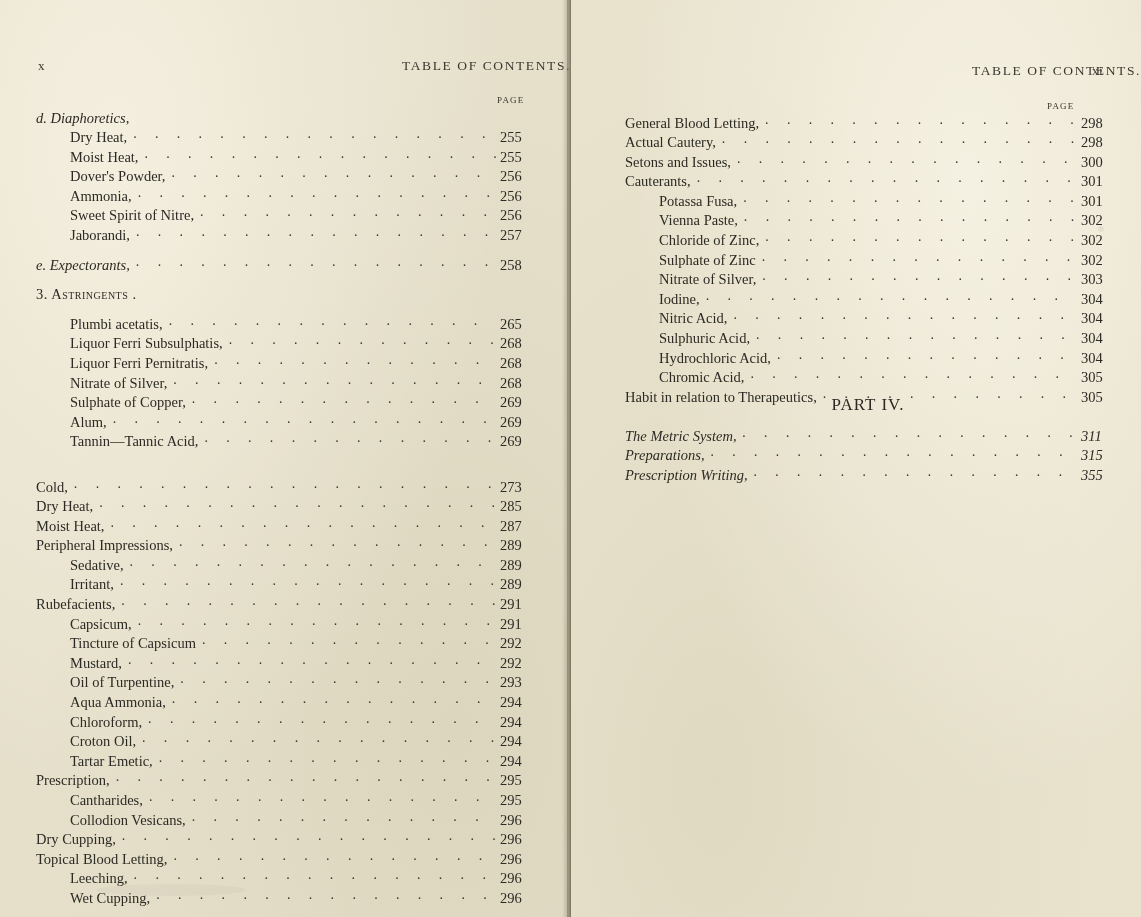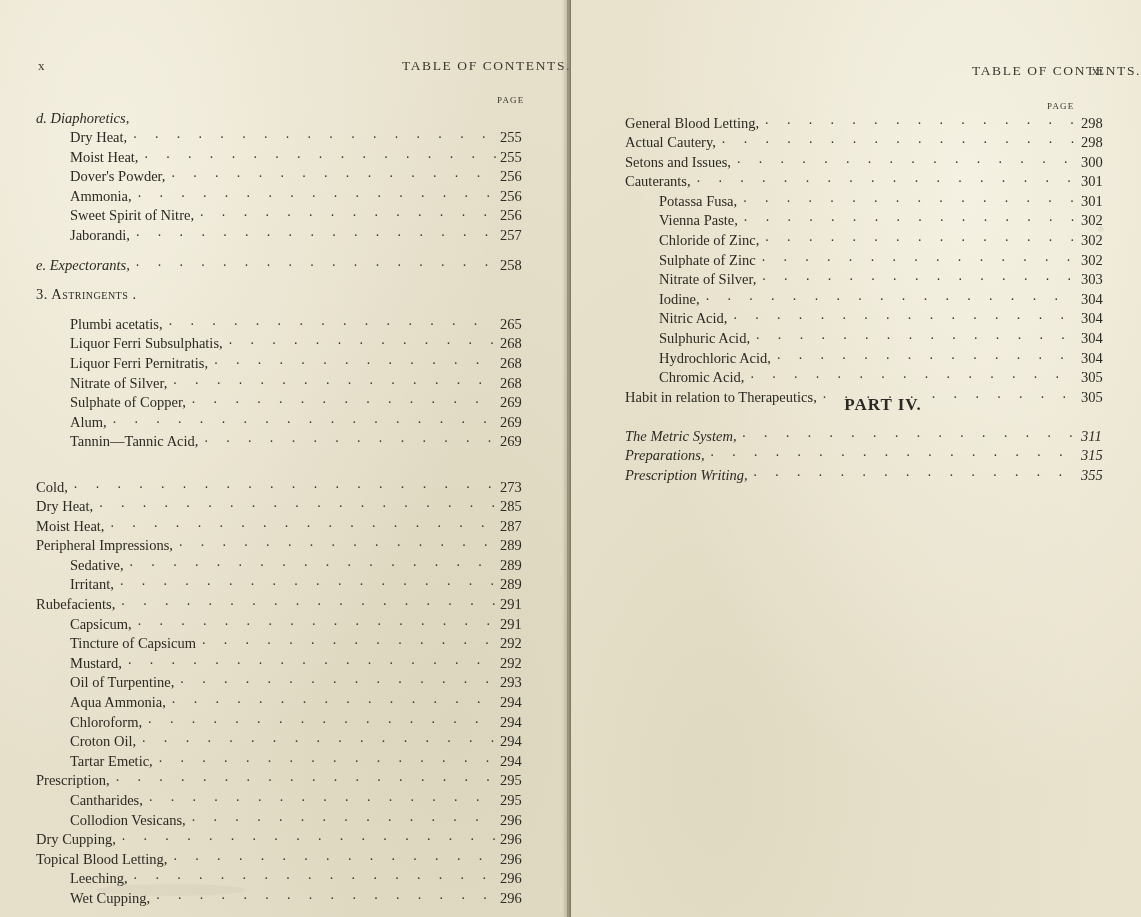--- a/index.html
+++ b/index.html
@@ -443,21 +443,21 @@
           <span class="leader"></span>
           <span class="pageno">305</span>
         </div>
         <div class="row i0">
           <span class="label">Habit in relation to Therapeutics,</span>
           <span class="leader"></span>
           <span class="pageno">305</span>
         </div>
       </div>
 
-    <div class="toc" style="left:69px; top:395px; width:486px;font-weight:bold;">
+    <div class="toc" style="left:54px; top:395px; width:486px;">
       <div class="parthead-iv">PART IV.</div>
     </div>
 
     <div class="toc" style="left:54px; top:426px; width:486px;font-style:italic;">
         <div class="row i0">
           <span class="label">The Metric System,</span>
           <span class="leader"></span>
           <span class="pageno">311</span>
         </div>
         <div class="row i0">

